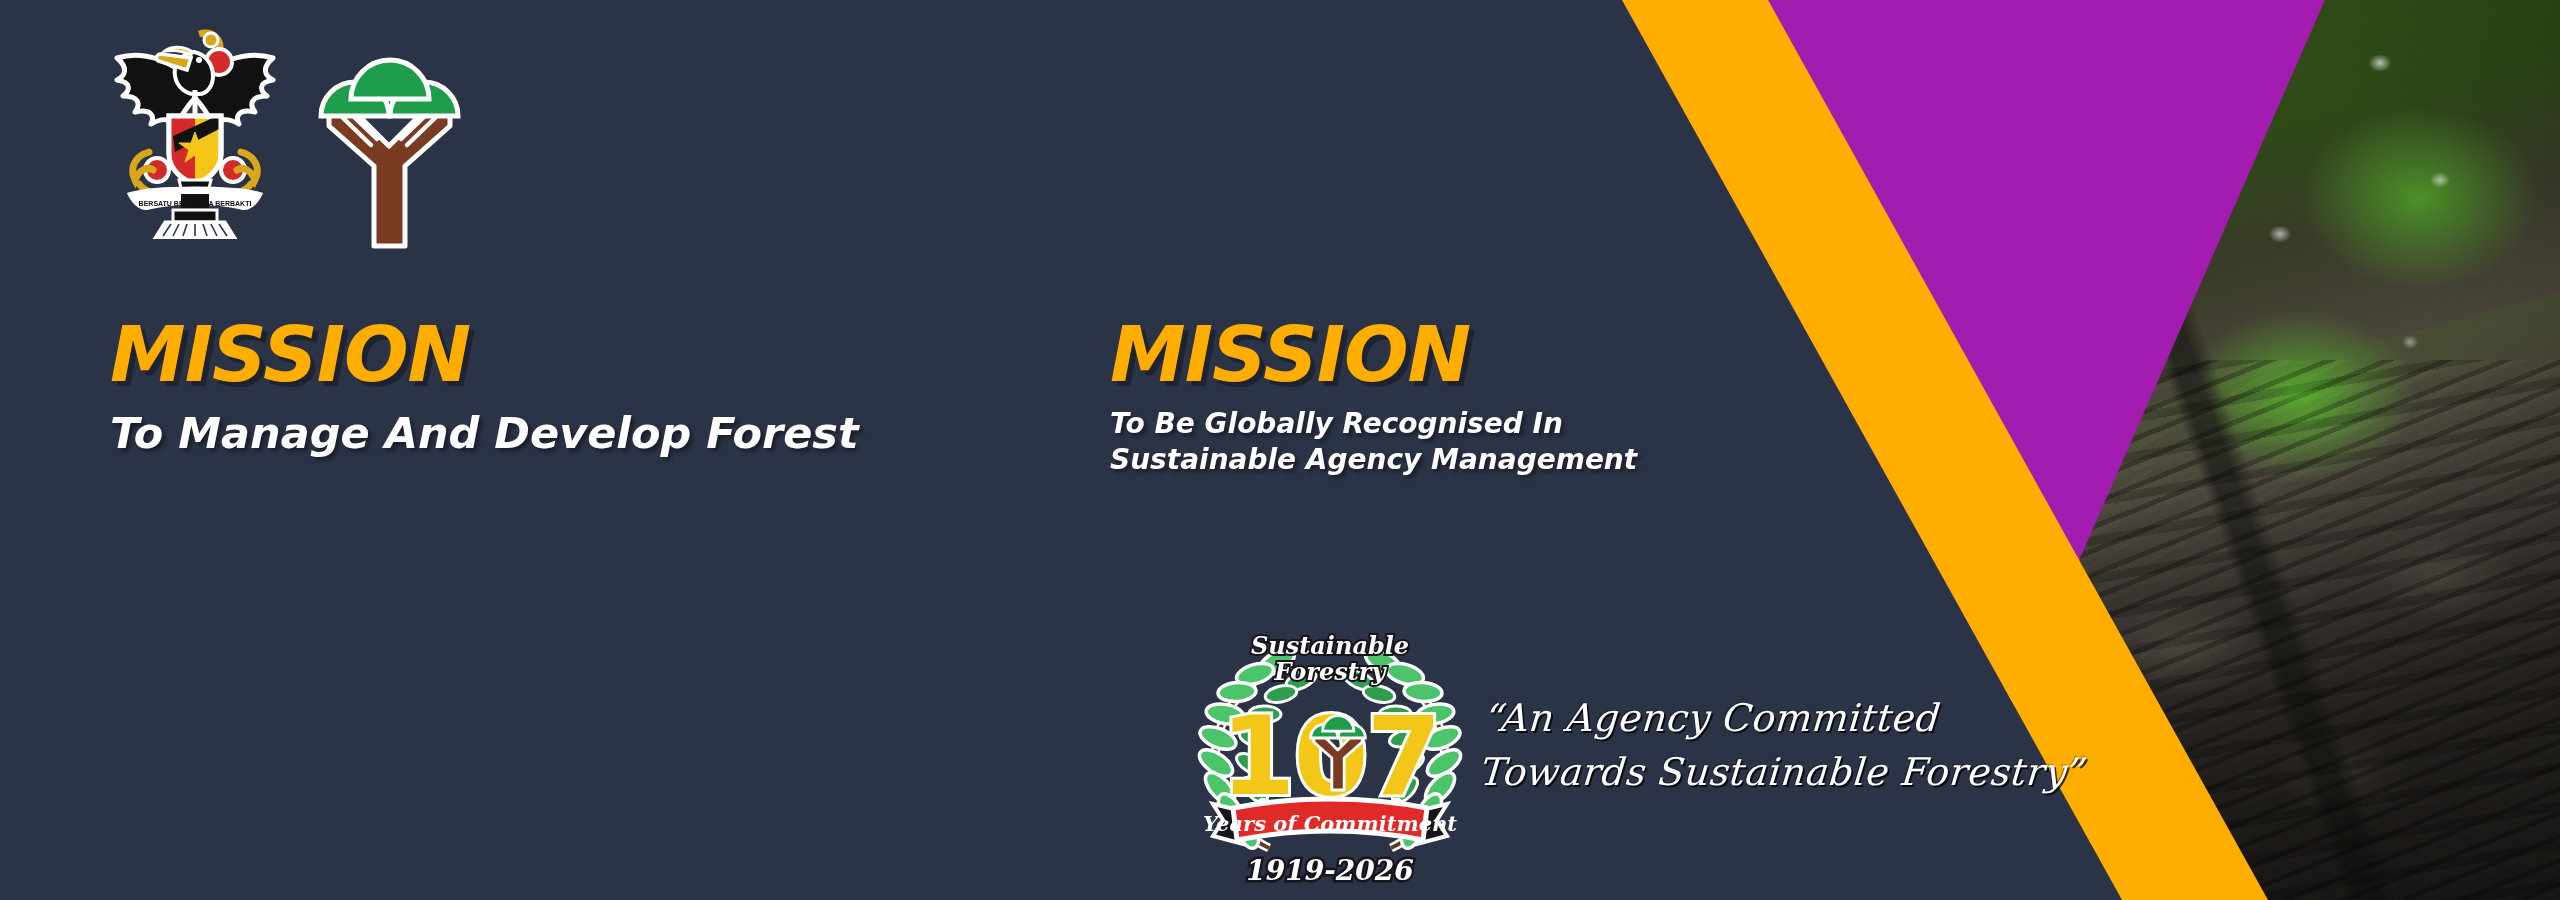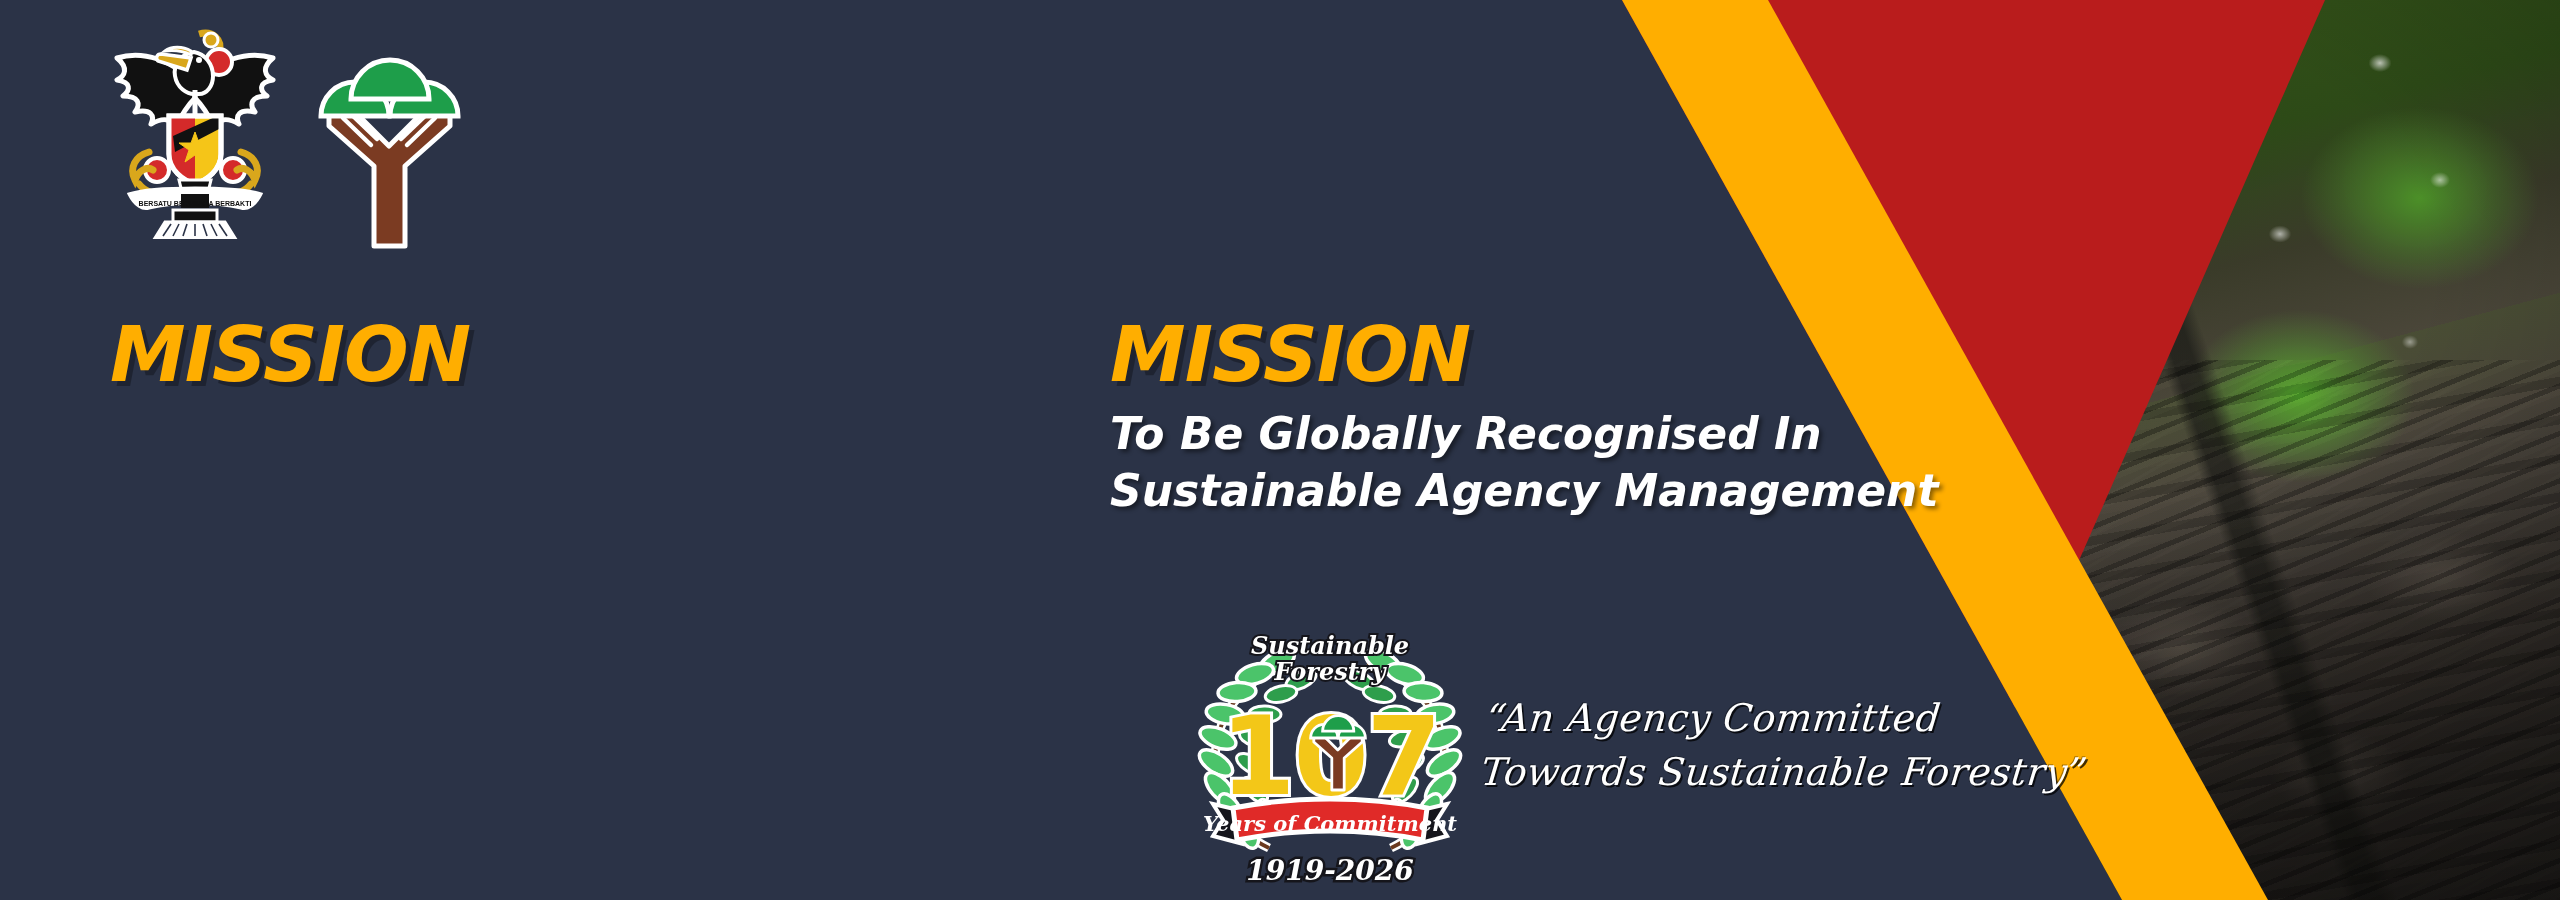--- a/index.html
+++ b/index.html
@@ -7,21 +7,21 @@
   html,body { background:#1b2233; }
   body {
     font-family:"Liberation Sans", sans-serif;
     width:2560px; height:900px;
     overflow:hidden;
   }
 
   .banner {
     position:relative;
     width:2560px; height:900px;
-    background:#b91c1c;
+    background:#a21caf;
     overflow:hidden;
   }
 
   
   .photo-wrap {
     position:absolute; top:0; right:0;
     width:1000px; height:900px;
     clip-path: polygon(765px 0, 1000px 0, 1000px 900px, 370px 900px);
     overflow:hidden;
   }
@@ -136,21 +136,21 @@
   .statement {
     margin-top:14px;
     font-family:"DejaVu Sans", sans-serif;
     font-weight:bold; font-style:italic;
     font-size:44px; line-height:1.28;
     color:#ffffff;
     text-shadow: 3px 3px 4px rgba(0,0,0,.45);
   }
   .statement .line { display:block; white-space:nowrap; }
   .col-mission .statement { font-size:43px; }
-  .col-vision  .statement { font-size:44px; }
+  .col-vision  .statement { font-size:28px; }
 
   
   .emblem { position:absolute; left:1185px; top:618px; width:290px; height:282px; }
   .emblem svg { width:100%; height:100%; display:block; }
 
   
   .tagline {
     position:absolute; left:1484px; top:692px;
     width:640px;
     font-family:"DejaVu Serif", serif;
@@ -251,20 +251,21 @@
 
         <path d="M4 70 A34 34 0 0 1 72 70 Z" fill="#1E9E4A" stroke="#ffffff" stroke-width="5"></path>
         <path d="M73 70 A34 34 0 0 1 141 70 Z" fill="#1E9E4A" stroke="#ffffff" stroke-width="5"></path>
         <path d="M34 53 A39 39 0 0 1 112 53 Z" fill="#1E9E4A" stroke="#ffffff" stroke-width="5"></path>
       </svg>
     </div>
 
     <div class="col-mission">
       <div class="kicker">MISSION</div>
       <div class="statement">
+        <span class="line">To Manage And Develop Forest</span>
       </div>
     </div>
 
     <div class="col-vision">
       <div class="kicker">MISSION</div>
       <div class="statement">
         <span class="line">To Be Globally Recognised In</span>
         <span class="line">Sustainable Agency Management</span>
       </div>
     </div>

